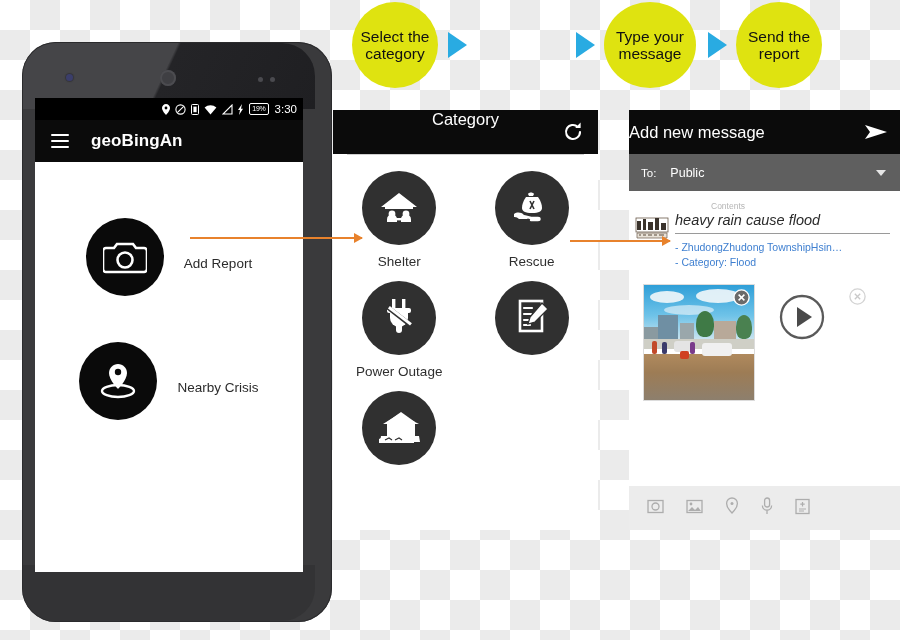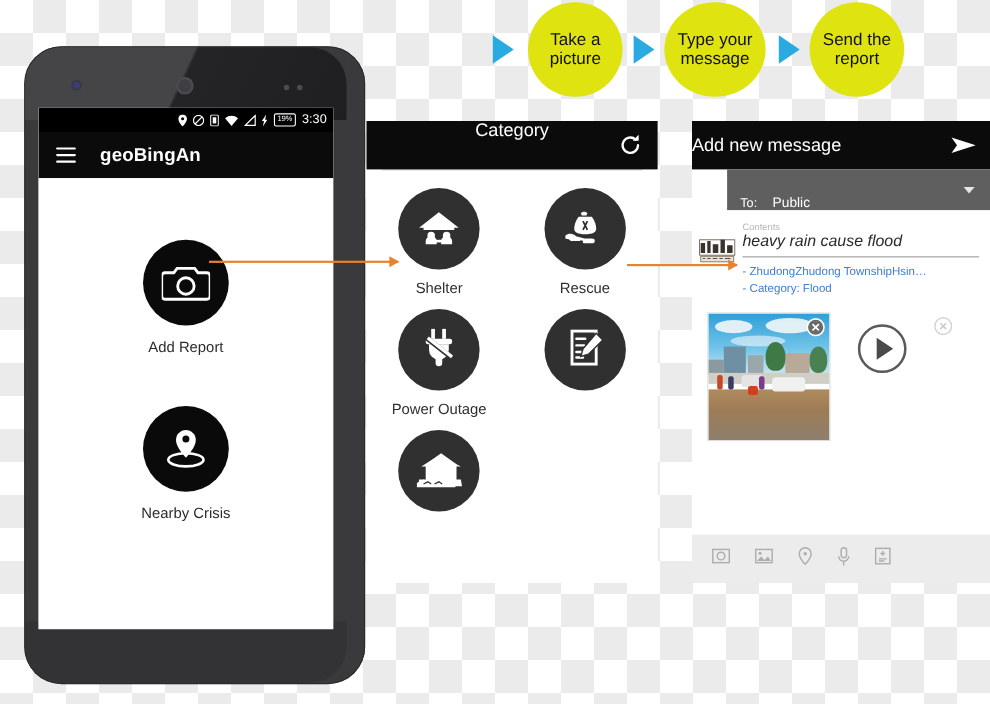--- a/index.html
+++ b/index.html
@@ -60,21 +60,21 @@
   .battpct{display:inline-flex;align-items:center;border:1px solid #fff;border-radius:2px;
     font-size:7px;padding:0 2px;height:10px;line-height:10px;letter-spacing:-0.2px;}
   .clock{font-size:11.5px;margin-left:1px;}
 
   .appbar{height:42px;background:#0b0b0b;display:flex;align-items:center;color:#fff;}
   .hamb{width:18px;margin-left:16px;display:flex;flex-direction:column;gap:4px;}
   .hamb i{display:block;height:2px;background:#fff;border-radius:1px;}
   .apptitle{margin-left:22px;font-size:17px;font-weight:700;letter-spacing:.1px;}
 
   .home-body{height:410px;background:#fff;display:flex;flex-direction:column;align-items:center;}
-  .home-tile{display:flex;flex-direction:column;align-items:center;}
+  .home-tile{display:flex;align-items:center;gap:20px;}
   .circ{width:78px;height:78px;border-radius:50%;background:#0a0a0a;display:flex;align-items:center;justify-content:center;}
   .tile-label{font-size:13.5px;color:#2b2b2b;margin-top:12px;}
 
   
   #category{position:absolute;left:333px;top:110px;width:265px;height:420px;background:#fff;overflow:hidden;}
   .cat-header{height:44px;background:#0b0b0b;color:#fff;display:flex;align-items:flex-start;justify-content:center;position:relative;}
   .cat-header .t{font-size:16.5px;}
   .cat-header .refresh{position:absolute;right:14px;top:11px;}
   .cat-section{height:44px;display:flex;align-items:center;justify-content:center;position:relative;color:#3b3b3b;font-size:13.5px;}
   .cat-section .chev{position:absolute;right:16px;top:14px;}
@@ -82,29 +82,29 @@
   .cat-grid{display:grid;grid-template-columns:1fr 1fr;row-gap:12px;padding-top:10px;}
   .cat-item{display:flex;flex-direction:column;align-items:center;}
   .cat-circ{width:74px;height:74px;border-radius:50%;background:#303030;display:flex;align-items:center;justify-content:center;}
   .cat-label{font-size:13.5px;color:#2f2f2f;margin-top:9px;}
 
   
   #message{position:absolute;left:629px;top:110px;width:271px;height:420px;background:#fff;overflow:hidden;}
   .msg-header{height:44px;background:#0b0b0b;color:#fff;display:flex;align-items:center;justify-content:flex-start;position:relative;}
   .msg-header .t{font-size:16.5px;}
   .msg-header .send{position:absolute;right:12px;top:12px;}
-  .msg-to{height:37px;background:#5f5f5f;color:#fff;display:flex;align-items:flex-end;position:relative;margin-left:32px;}
+  .msg-to{height:37px;background:#5f5f5f;color:#fff;display:flex;align-items:center;position:relative;}
   .msg-to .lbl{font-size:11.5px;margin-left:12px;}
   .msg-to .val{font-size:12.5px;margin-left:14px;}
   .msg-to .caret{position:absolute;right:14px;top:16px;width:0;height:0;
     border-left:5px solid transparent;border-right:5px solid transparent;border-top:6px solid #e6e6e6;}
   .msg-body{padding:10px 0 0 0;display:flex;}
   .msg-thumb{width:40px;margin-left:6px;padding-top:14px;}
   .msg-fields{flex:1;padding-right:10px;}
-  .fld-label{font-size:8.5px;color:#b5b5b5;margin-bottom:1px;}
+  .fld-label{font-size:8.5px;color:#b5b5b5;margin-bottom:1px;margin-left:36px;}
   .fld-value{font-size:14.5px;color:#2a2a2a;padding-bottom:5px;font-style:italic;}
   .fld-underline{height:1px;background:#9a9a9a;margin-bottom:6px;}
   .meta-line{font-size:10.5px;color:#3e7fd0;line-height:1.45;white-space:nowrap;overflow:hidden;}
   .media-row{position:relative;margin-top:14px;padding-left:12px;height:118px;}
   .photo{position:absolute;left:14px;top:0;width:110px;height:115px;border:1px solid #dcdcdc;overflow:hidden;}
   .photo .sky{position:absolute;left:0;top:0;width:100%;height:48%;
     background:linear-gradient(180deg,#2f9fd8 0%,#6fc3e8 55%,#cfe6f0 100%);}
   .photo .cloud{position:absolute;background:#f2f7fa;border-radius:50%;opacity:.9;}
   .photo .bldg{position:absolute;background:#7a8c93;}
   .photo .tree{position:absolute;background:#3f7a46;border-radius:50% 50% 40% 40%;}
@@ -122,25 +122,25 @@
   .conn{position:absolute;height:2px;background:#e8822c;}
   .conn::after{content:"";position:absolute;right:-1px;top:-4px;width:0;height:0;
     border-top:5px solid transparent;border-bottom:5px solid transparent;border-left:9px solid #e8822c;}
   #conn1{left:190px;top:237px;width:172px;}
   #conn2{left:570px;top:240px;width:100px;}
 </style>
 </head>
 <body>
 
 <div id="steps">
+  <div class="step-circle sc0">
+    <span>Select the category</span>
+  </div>
   <div class="step-arrow sa0"></div>
 
-  <div class="step-circle sc1">
-    <span>Take a picture</span>
-  </div>
   <div class="step-arrow sa1"></div>
 
   <div class="step-circle sc2">
     <span>Type your message</span>
   </div>
   <div class="step-arrow sa2"></div>
 
   <div class="step-circle sc3">
     <span>Send the report</span>
   </div>

